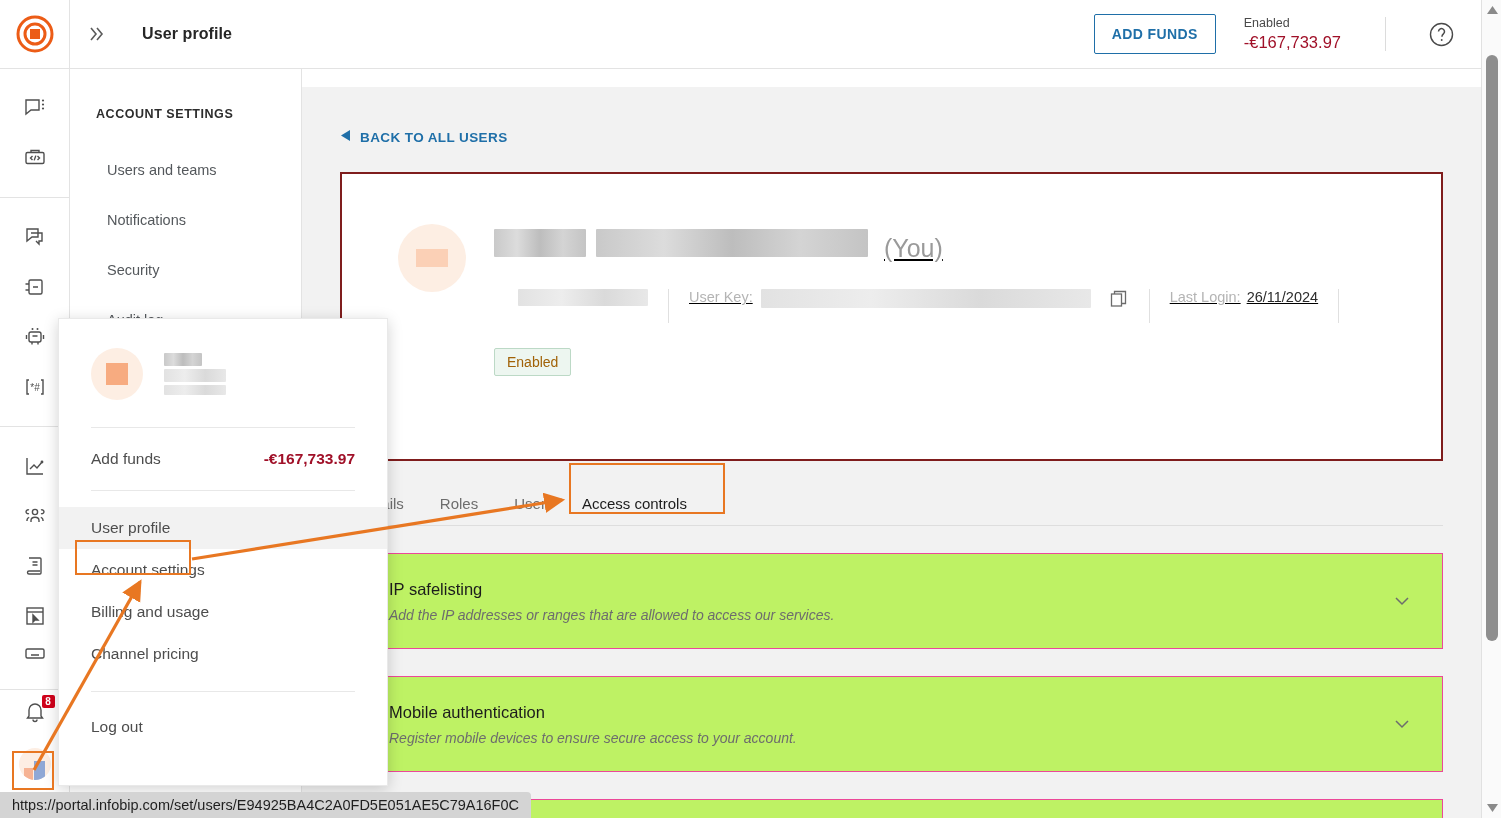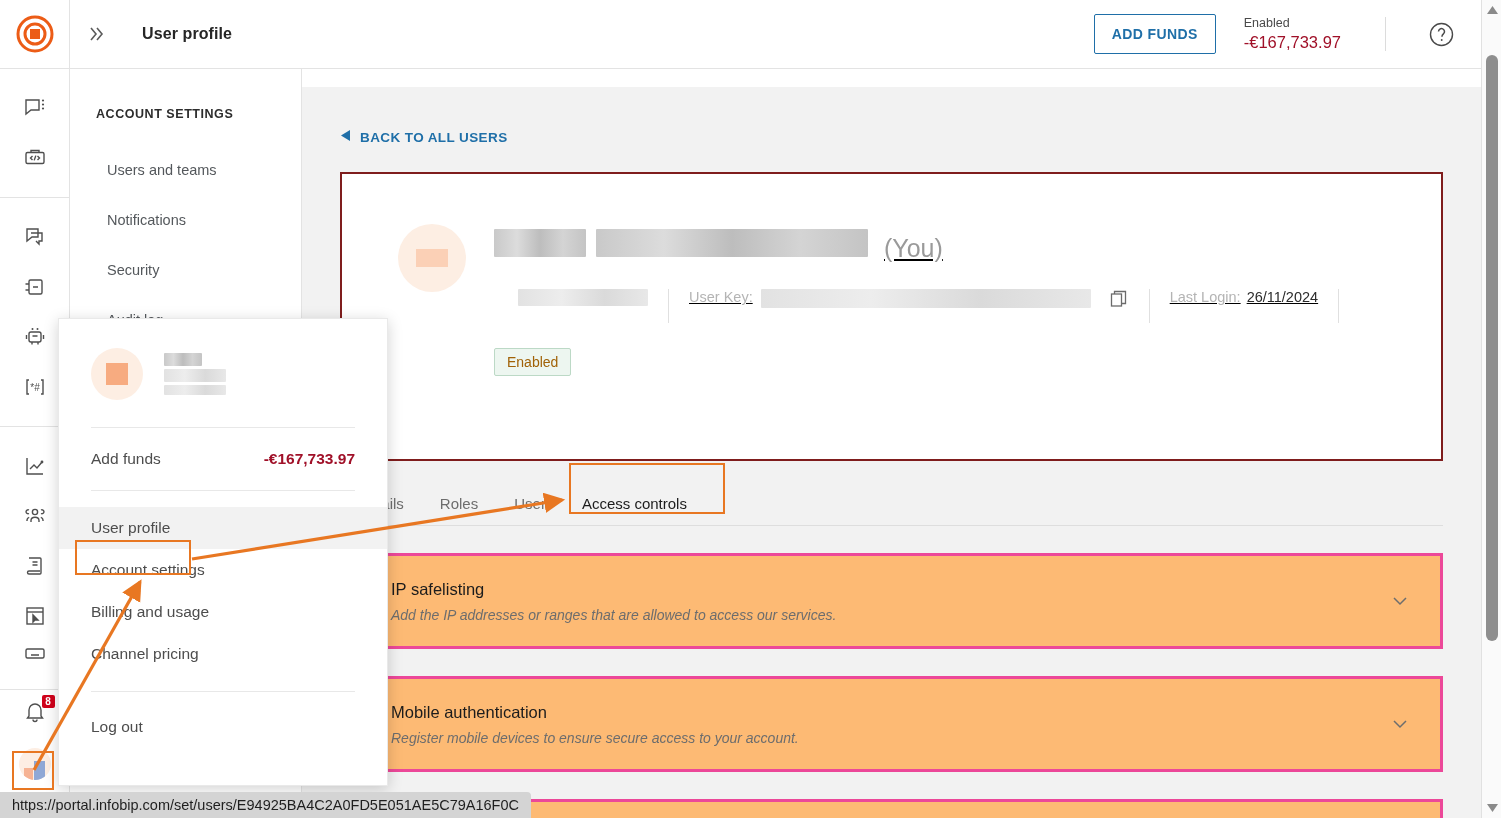--- a/index.html
+++ b/index.html
@@ -117,21 +117,21 @@
   .tabs-row {
     display: flex; align-items: flex-end; gap: 0;
     margin: 34px 38px 0 38px; border-bottom: 1px solid #dedede; position: relative;
   }
   .tab {
     font-size: 15px; color: #6d6d6d; padding: 0 18px 13px 18px; cursor: pointer;
   }
   .tab.active { color: #1c1c1c; font-weight: normal; }
 
   .acc-card {
-    background: #fdba74; margin: 27px 38px 0 38px; border: 3px solid #ec4899;
+    background: #bef264; margin: 27px 38px 0 38px; border: 1px solid #ec4899;
     height: 96px; display: flex; align-items: center; justify-content: space-between;
     padding: 0 30px 0 48px;
     gap: 45px;
   }
   .acc-title { font-size: 16.5px; color: #1c1c1c; margin-bottom: 8px; }
   .acc-sub { font-size: 14px; color: #6d6d6d; font-style: italic; }
   .acc-chevron { color: #6d6d6d; display: flex; cursor: pointer; }
   .acc-card-stub { height: 40px; }
 
   

